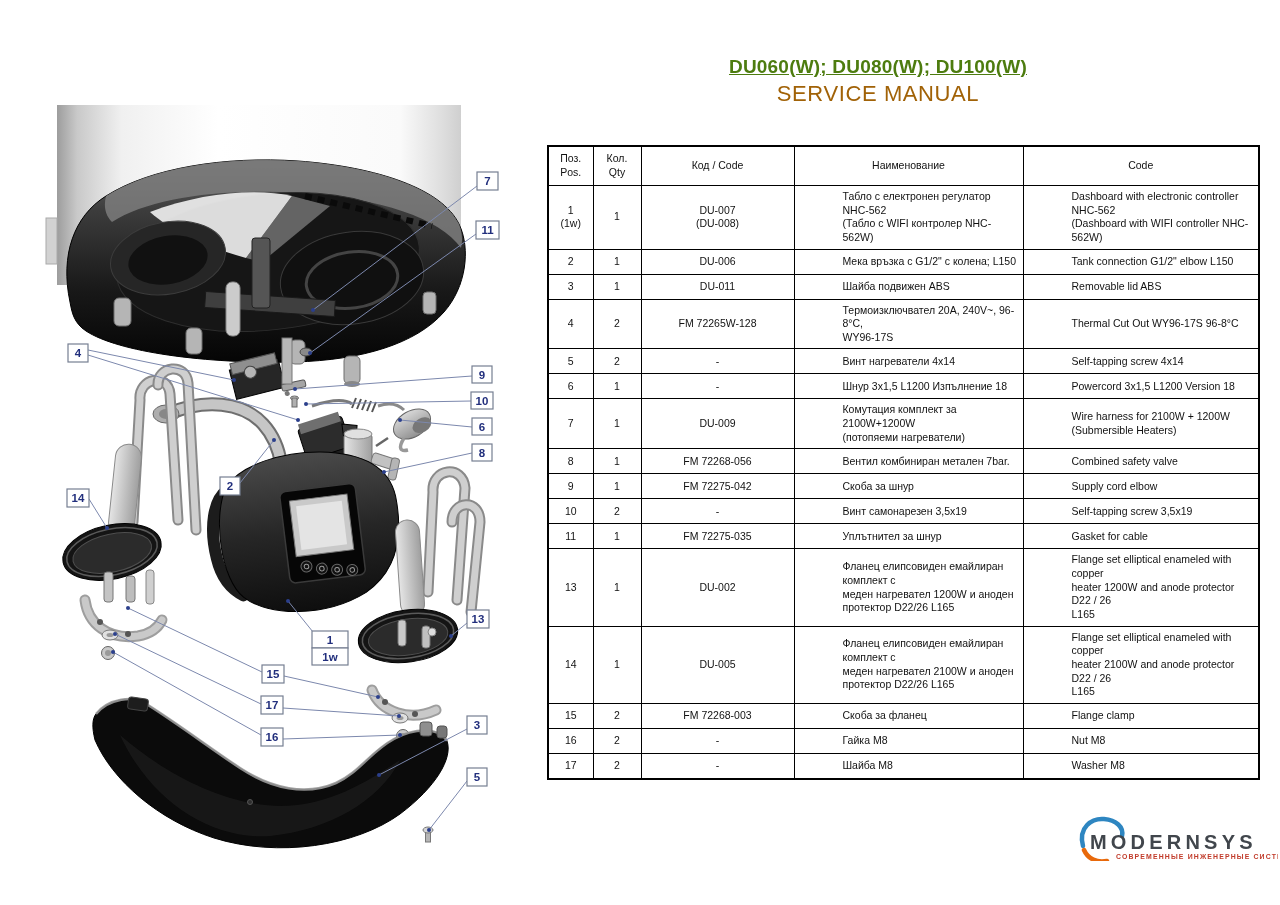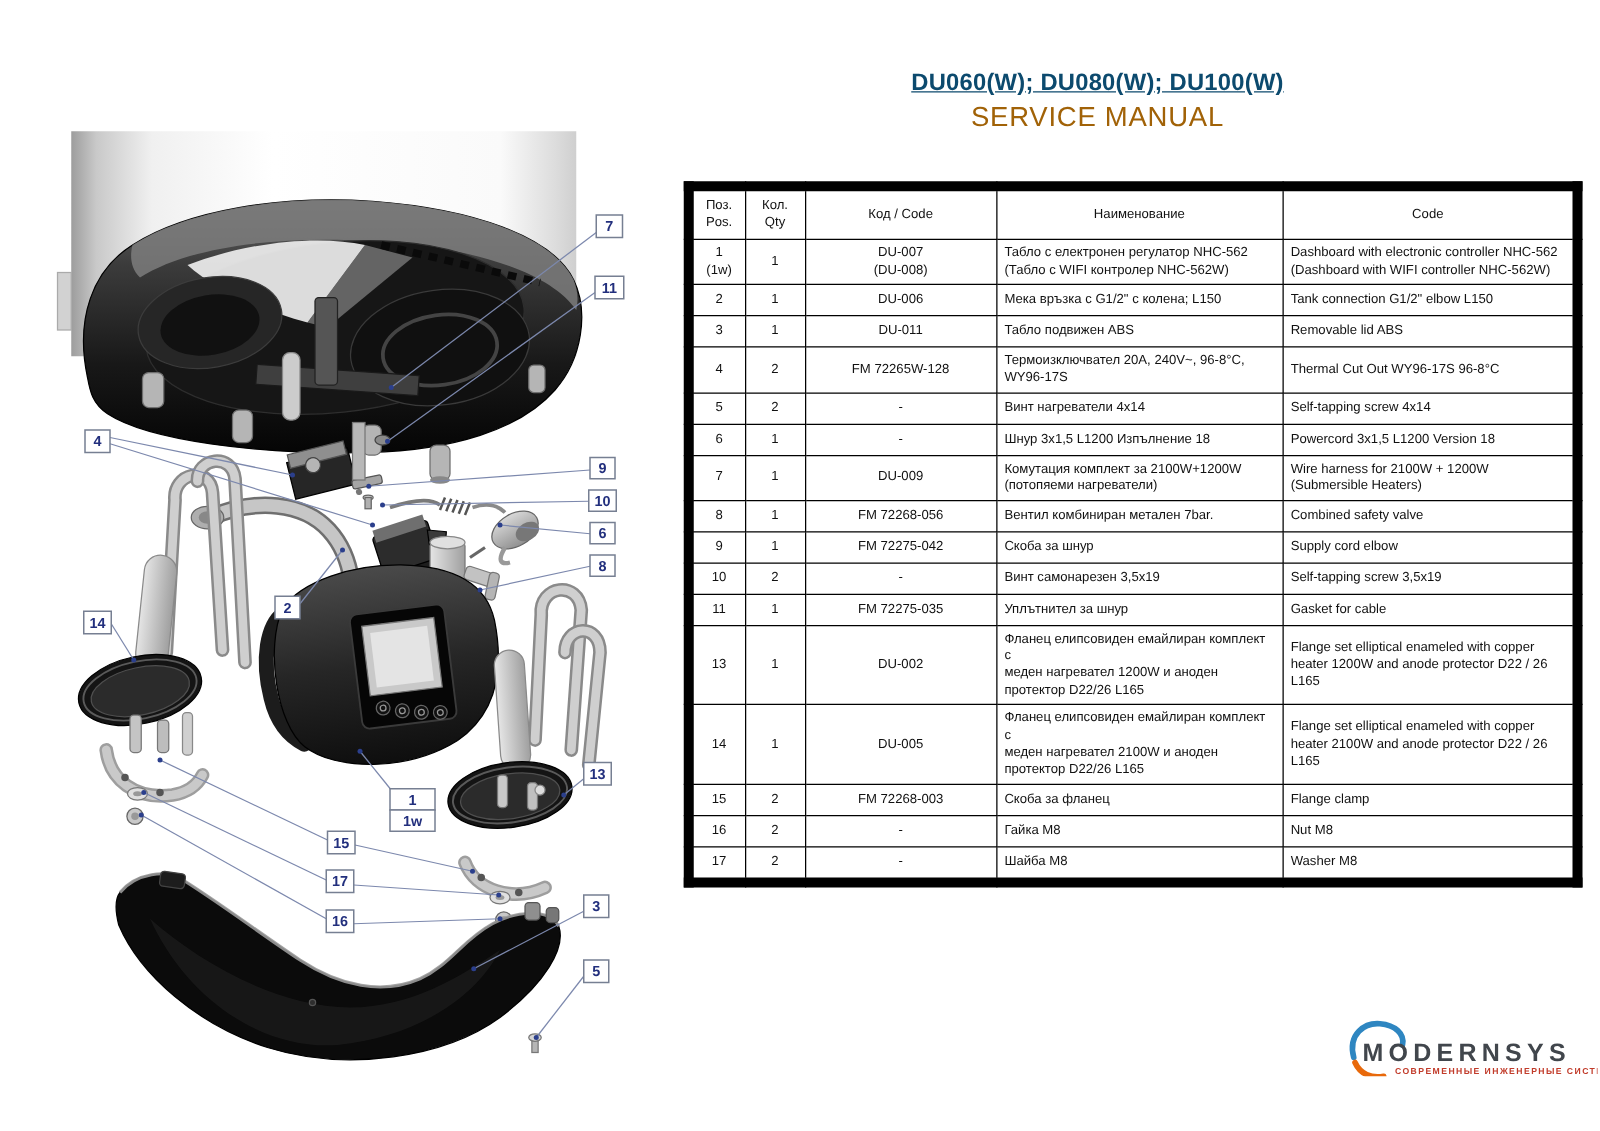--- a/index.html
+++ b/index.html
@@ -1,29 +1,29 @@
 <!DOCTYPE html>
 <html><head>
 <meta charset="utf-8">
 <style>
   html,body{margin:0;padding:0;background:#888;}
   .page{position:relative;width:1280px;height:905px;background:#ffffff;overflow:hidden;
         font-family:"Liberation Sans",sans-serif;color:#111;}
   
   .title-block{position:absolute;left:598px;top:56px;width:560px;text-align:center;}
-  .models{font-size:19px;font-weight:700;text-decoration:underline;letter-spacing:.2px;color:#0c4a6e;}
+  .models{font-size:19px;font-weight:700;text-decoration:underline;letter-spacing:.2px;color:#4d7c0f;}
   .subtitle{font-size:22px;font-weight:400;letter-spacing:.6px;margin-top:3px;color:#a16207;}
   
   .parts-table{position:absolute;left:547px;top:145px;width:711px;border-collapse:collapse;
-               table-layout:fixed;font-size:10.5px;line-height:1.3;border:8px solid #000000;}
+               table-layout:fixed;font-size:10.5px;line-height:1.3;border:2px solid #000000;}
   .parts-table th,.parts-table td{border:1px solid #000;padding:4px 6px;vertical-align:middle;
                white-space:pre-line;word-wrap:break-word;}
   .parts-table th{font-weight:400;text-align:center;height:34px;padding:2px;}
   .parts-table td.c{text-align:center;}
-  .parts-table td.l{text-align:left;}
+  .parts-table td.l{text-align:left;padding-left:48px;}
   .parts-table td{height:16px;}
   
   .diagram{position:absolute;left:0;top:0;width:545px;height:905px;}
   .diagram svg{display:block;}
   .leader{stroke:#7c88ad;stroke-width:1;fill:none;}
   .cobox{fill:#ffffff;stroke:#767f92;stroke-width:1.2;}
   .conum{fill:#222f7d;font-weight:700;font-size:11.5px;text-anchor:middle;
          font-family:"Liberation Sans",sans-serif;}
   .dot{fill:#2b3f8c;}
   
@@ -383,21 +383,21 @@
           <td class="c">2</td>
           <td class="c">1</td>
           <td class="c">DU-006</td>
           <td class="l">Мека връзка с G1/2" с колена; L150</td>
           <td class="l">Tank connection G1/2" elbow L150</td>
         </tr>
         <tr>
           <td class="c">3</td>
           <td class="c">1</td>
           <td class="c">DU-011</td>
-          <td class="l">Табло подвижен ABS</td>
+          <td class="l">Шайба подвижен ABS</td>
           <td class="l">Removable lid ABS</td>
         </tr>
         <tr>
           <td class="c">4</td>
           <td class="c">2</td>
           <td class="c">FM 72265W-128</td>
           <td class="l">Термоизключвател 20A, 240V~, 96-8°C,
 WY96-17S</td>
           <td class="l">Thermal Cut Out WY96-17S  96-8°C</td>
         </tr>

